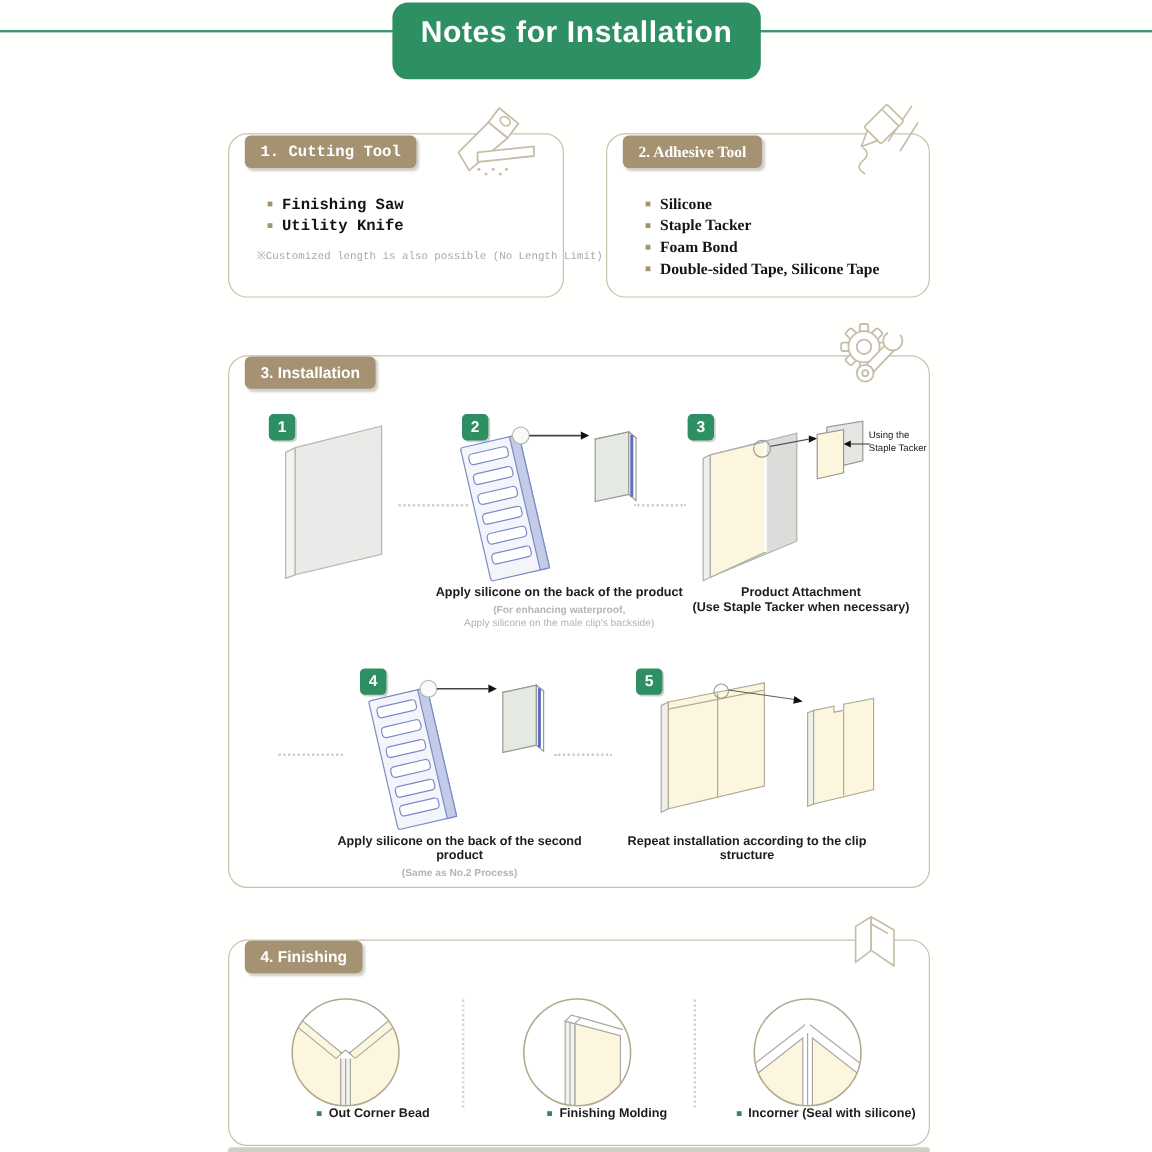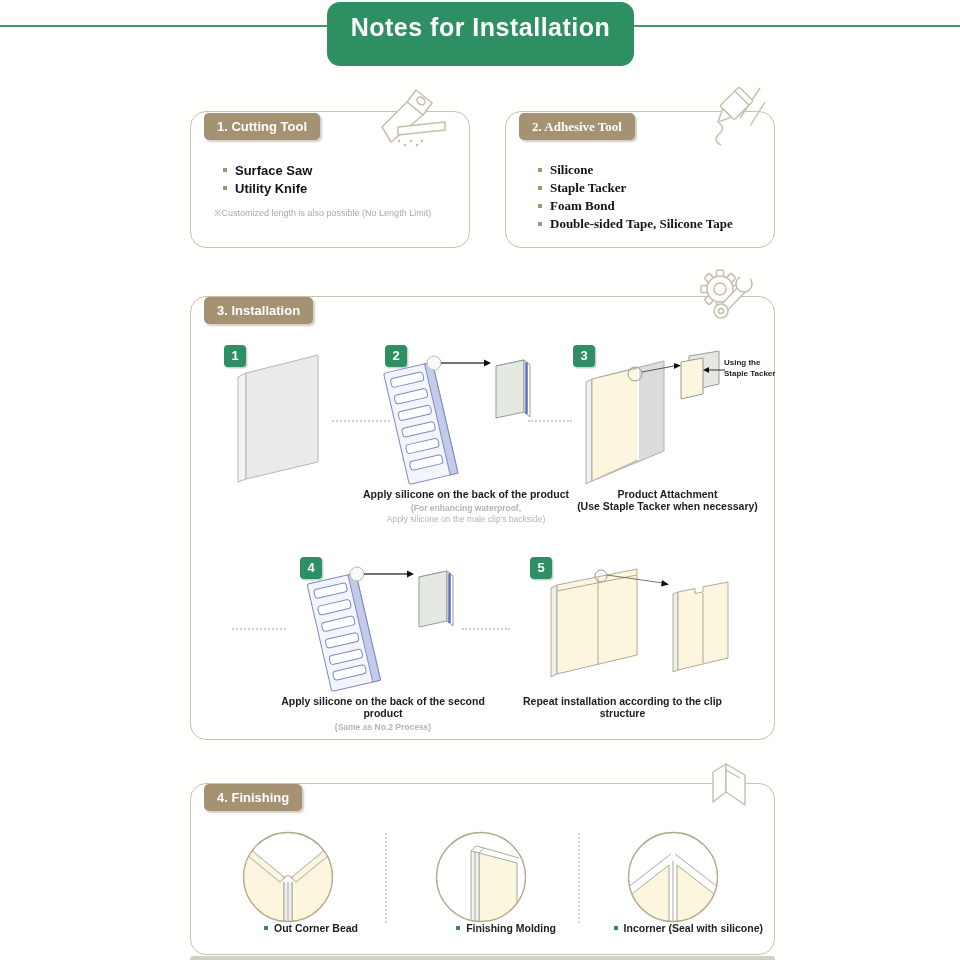--- a/index.html
+++ b/index.html
@@ -27,44 +27,44 @@
 
   
   .badge-num { position:absolute; width:22px; height:22px; background:#2e8f63; border-radius:4px;
     color:#fff; font-size:13px; font-weight:bold; text-align:center; line-height:22px;
     box-shadow:1.5px 1.5px 0 rgba(0,0,0,0.18); }
   .g { position:absolute; }
   .cap { position:absolute; text-align:center; font-weight:bold; font-size:10.5px; color:#1d1d1d; line-height:12px; }
   .sub { font-weight:bold; font-size:8.5px; color:#b4b4b0; line-height:10.5px; margin-top:3px; }
   .sub2 { font-weight:normal; font-size:8.5px; color:#b4b4b0; line-height:10.5px; }
   .dotted-h { position:absolute; border-top:2px dotted #cfcfc9; }
-  .annot { position:absolute; font-size:8px; font-weight:bold; color:#1d1d1d; line-height:11px; white-space:nowrap; }
+  .annot { position:absolute; font-size:8px; font-weight:normal; color:#1d1d1d; line-height:11px; white-space:nowrap; }
 
   
   .dotted-v { position:absolute; border-left:2px dotted #d8d4c6; height:90px; }
   .fin-label { position:absolute; display:flex; align-items:center; justify-content:flex-end;
     font-size:10.5px; font-weight:bold; color:#1d1d1d; white-space:nowrap; }
   .fin-label .sq { background:#37856a; margin-right:6px; }
   .bottom-strip { position:absolute; left:190px; top:956px; width:585px; height:4px;
     background:#d2d0c6; border-radius:3px 3px 0 0; }
 </style>
 </head>
 <body>
 
 <div id="page">
 
   <div class="title-line"></div>
   <div class="title-badge">Notes for Installation</div>
 
-  <section class="box" style="left:190px; top:111px; width:280px; height:137px;">
+  <section class="box" style="left:190px; top:111px; width:280px; height:137px;font-family:Liberation Mono, monospace;">
     <div class="sec-label">1. Cutting Tool</div>
     <ul class="tool-list" style="left:32px; top:49px;">
       <li>
           <span class="sq"></span>
-          <span>Surface Saw</span>
+          <span>Finishing Saw</span>
         </li>
       <li>
           <span class="sq"></span>
           <span>Utility Knife</span>
         </li>
     </ul>
     <div class="note" style="left:23px; top:94px;">※Customized length is also possible (No Length Limit)</div>
   </section>
 
   <svg class="icon" style="left:372px; top:88px;" width="76" height="64" viewBox="0 0 76 64">

